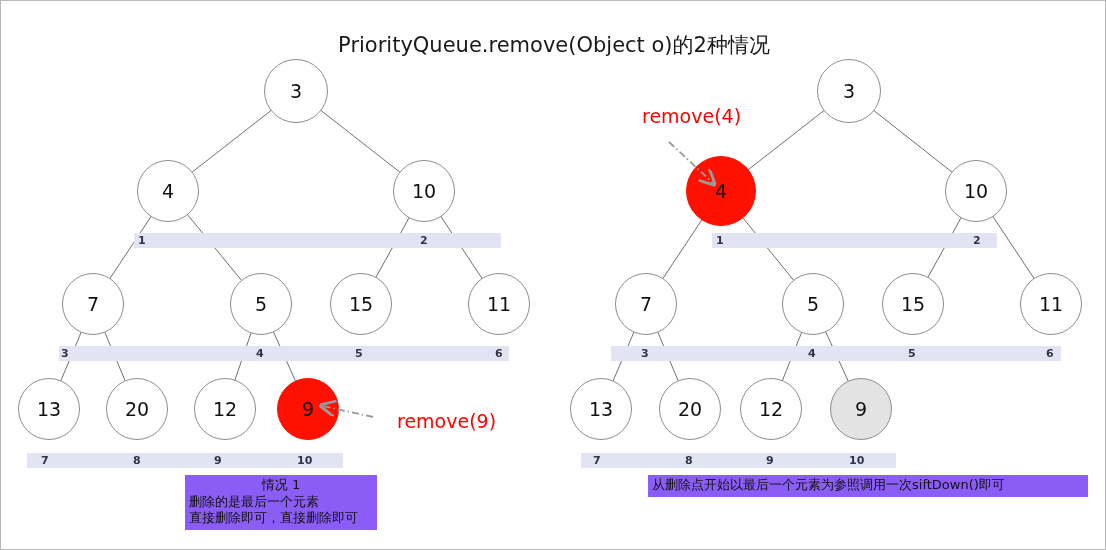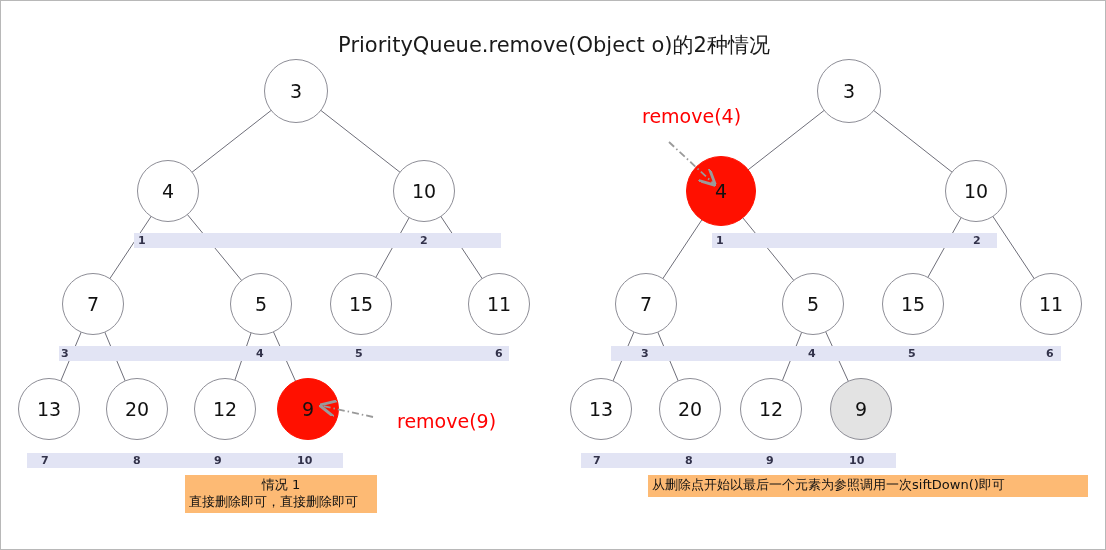--- a/index.html
+++ b/index.html
@@ -74,21 +74,21 @@
   }
   .removelabel {
     position: absolute;
     font-family: "DejaVu Sans", sans-serif;
     font-size: 19px;
     color: #ff0000;
     white-space: nowrap;
   }
   .caption {
     position: absolute;
-    background: #fdba74;
+    background: #8b5cf6;
     font-family: "DejaVu Sans", sans-serif;
     font-size: 13px;
     color: #121212;
     line-height: 1.28;
     box-sizing: border-box;
     padding: 2px 4px 3px 4px;
   }
   .caption .chead {
     display: block;
     text-align: center;
@@ -189,19 +189,20 @@
       <line x1="668" y1="141" x2="712" y2="182" stroke="#9a9a9a" stroke-width="1.8" stroke-dasharray="7 3 1.5 3" marker-end="url(#ah)"></line>
     </svg>
 
   <div id="labels-layer">
       <div class="removelabel" style="left: 378px; top: 409px; margin-left: 18px;">remove(9)</div>
       <div class="removelabel" style="left: 605px; top: 104px; margin-left: 36px;">remove(4)</div>
     </div>
   <div id="captions-layer">
       <div class="caption" style="left: 184px; top: 474px; width: 192px;">
         <span class="chead">情况 1</span>
+        <span class="cline">删除的是最后一个元素</span>
         <span class="cline">直接删除即可，直接删除即可</span>
       </div>
       <div class="caption" style="left: 647px; top: 474px; width: 440px;">
         <span class="cline">从删除点开始以最后一个元素为参照调用一次siftDown()即可</span>
       </div>
     </div>
 </div>
 
 </body></html>

